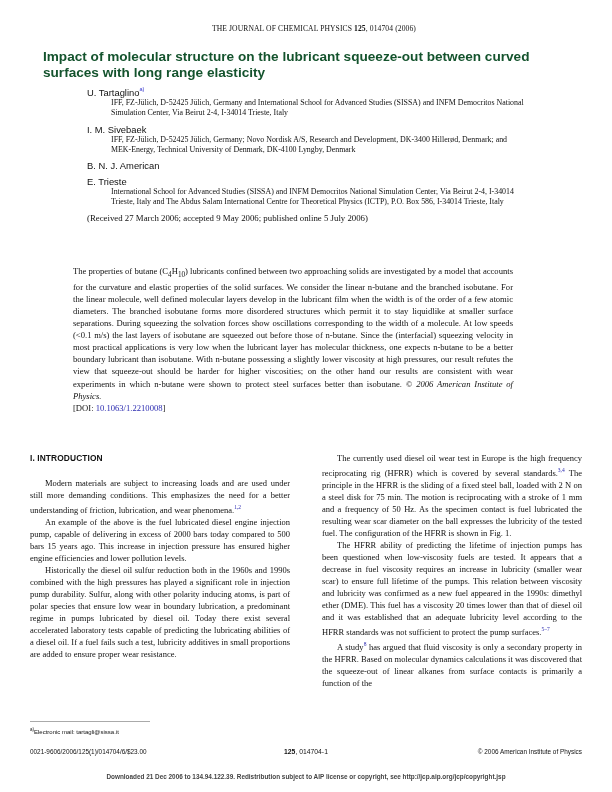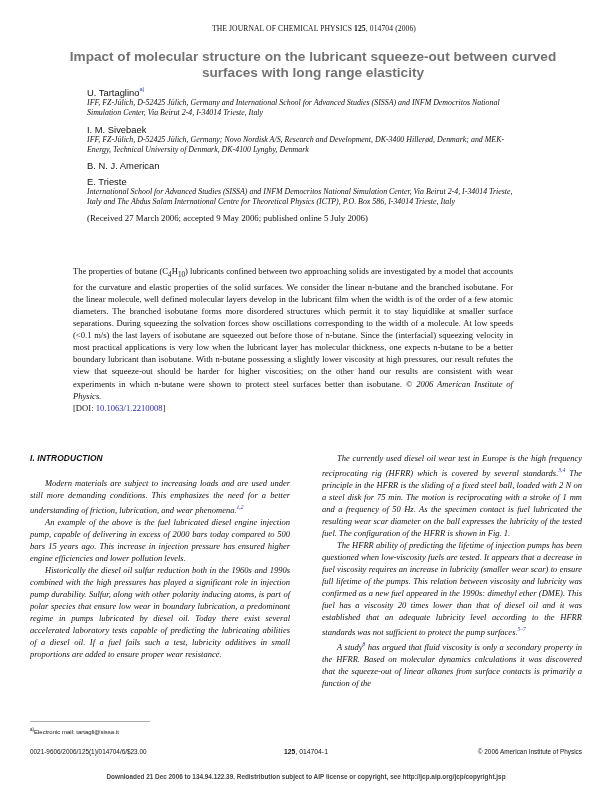--- a/index.html
+++ b/index.html
@@ -1,31 +1,31 @@
 <!DOCTYPE html>
 <html><head>
 <meta charset="utf-8">
 <style>
   html, body { margin: 0; padding: 0; background: #ffffff; }
   body { width: 612px; height: 792px; position: relative; overflow: hidden; color: #111; }
   .serif { font-family: "Liberation Serif", "DejaVu Serif", serif; }
   .sans { font-family: "Liberation Sans", "DejaVu Sans", sans-serif; }
   .running-head { position: absolute; top: 24px; left: 8px; width: 612px; text-align: center; font-size: 7.6px; letter-spacing: 0.1px; }
   .running-head b { font-weight: bold; }
-  .title { position: absolute; top: 49px; left: 43px; width: 540px; color: #737373; font-weight: bold; font-size: 13.6px; line-height: 16px; text-align: center; }
+  .title { position: absolute; top: 49px; left: 43px; width: 540px; color: #14532d; font-weight: bold; font-size: 13.6px; line-height: 16px; }
   .authors { position: absolute; top: 84px; left: 87px; width: 440px; }
   .author-block { margin-bottom: 5px; }
   .author-name { font-size: 9.4px; line-height: 11px; }
   .author-name sup { font-size: 5.5px; color: #3333cc; vertical-align: 5px; }
-  .affil { font-style: italic; font-size: 7.9px; line-height: 10.3px; }
+  .affil { font-size: 7.9px; line-height: 10.3px; margin-left: 24px; }
   .received { font-size: 8.8px; line-height: 11px; margin-top: 4px; }
   .abstract { position: absolute; top: 265px; left: 73px; width: 440px; font-size: 8.6px; line-height: 12.1px; text-align: justify; }
   .abstract i { font-style: italic; }
   .link { color: #2a2ab0; }
-  .col { position: absolute; width: 260px; font-size: 8.5px; line-height: 12px; text-align: justify; font-style: italic; }
+  .col { position: absolute; width: 260px; font-size: 8.5px; line-height: 12px; text-align: justify; }
   .col-left { top: 452px; left: 30px; }
   .col-right { top: 452px; left: 322px; }
   .section-heading { font-weight: bold; font-size: 8.4px; margin: 0 0 13px 0; letter-spacing: 0.1px; }
   .col p { margin: 0; text-indent: 15px; }
   .col sup { font-size: 5.5px; color: #2a2ab0; vertical-align: 4px; }
   .footnote-rule { position: absolute; top: 721px; left: 30px; width: 120px; height: 1px; background: #aaa; }
   .footnote { position: absolute; top: 727px; left: 30px; font-size: 6px; }
   .footnote sup { font-size: 4.5px; vertical-align: 3px; }
   .footer-issn { position: absolute; top: 748px; left: 30px; font-size: 6.4px; }
   .footer-page { position: absolute; top: 748px; left: 0; width: 612px; text-align: center; font-size: 6.8px; }

